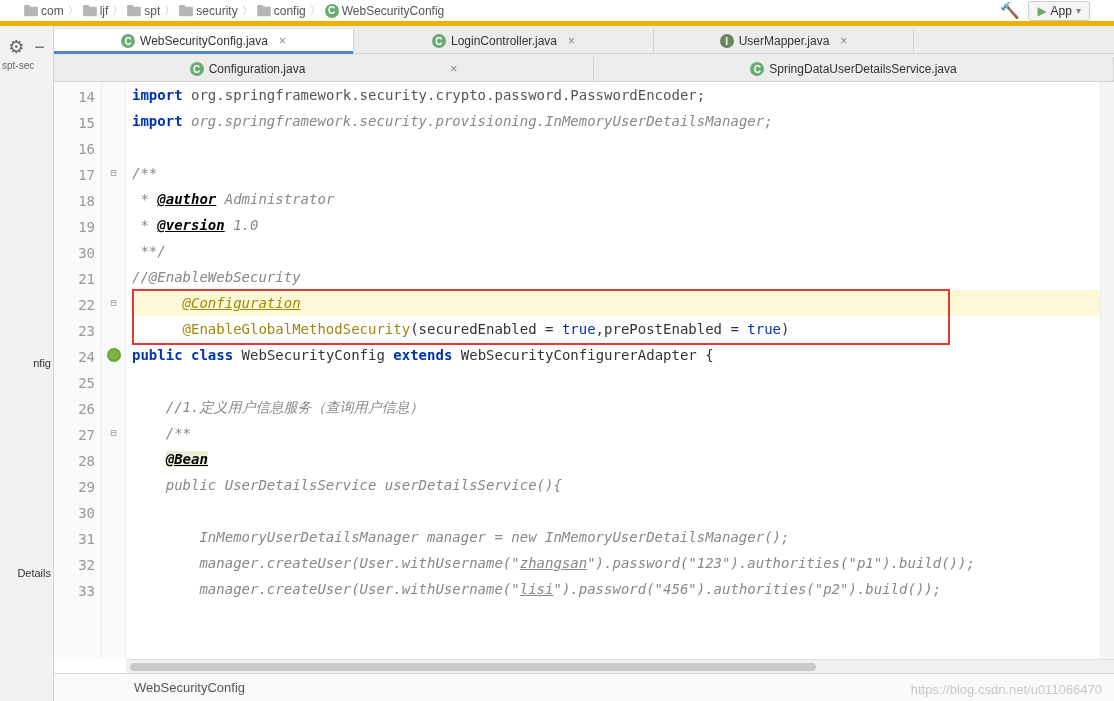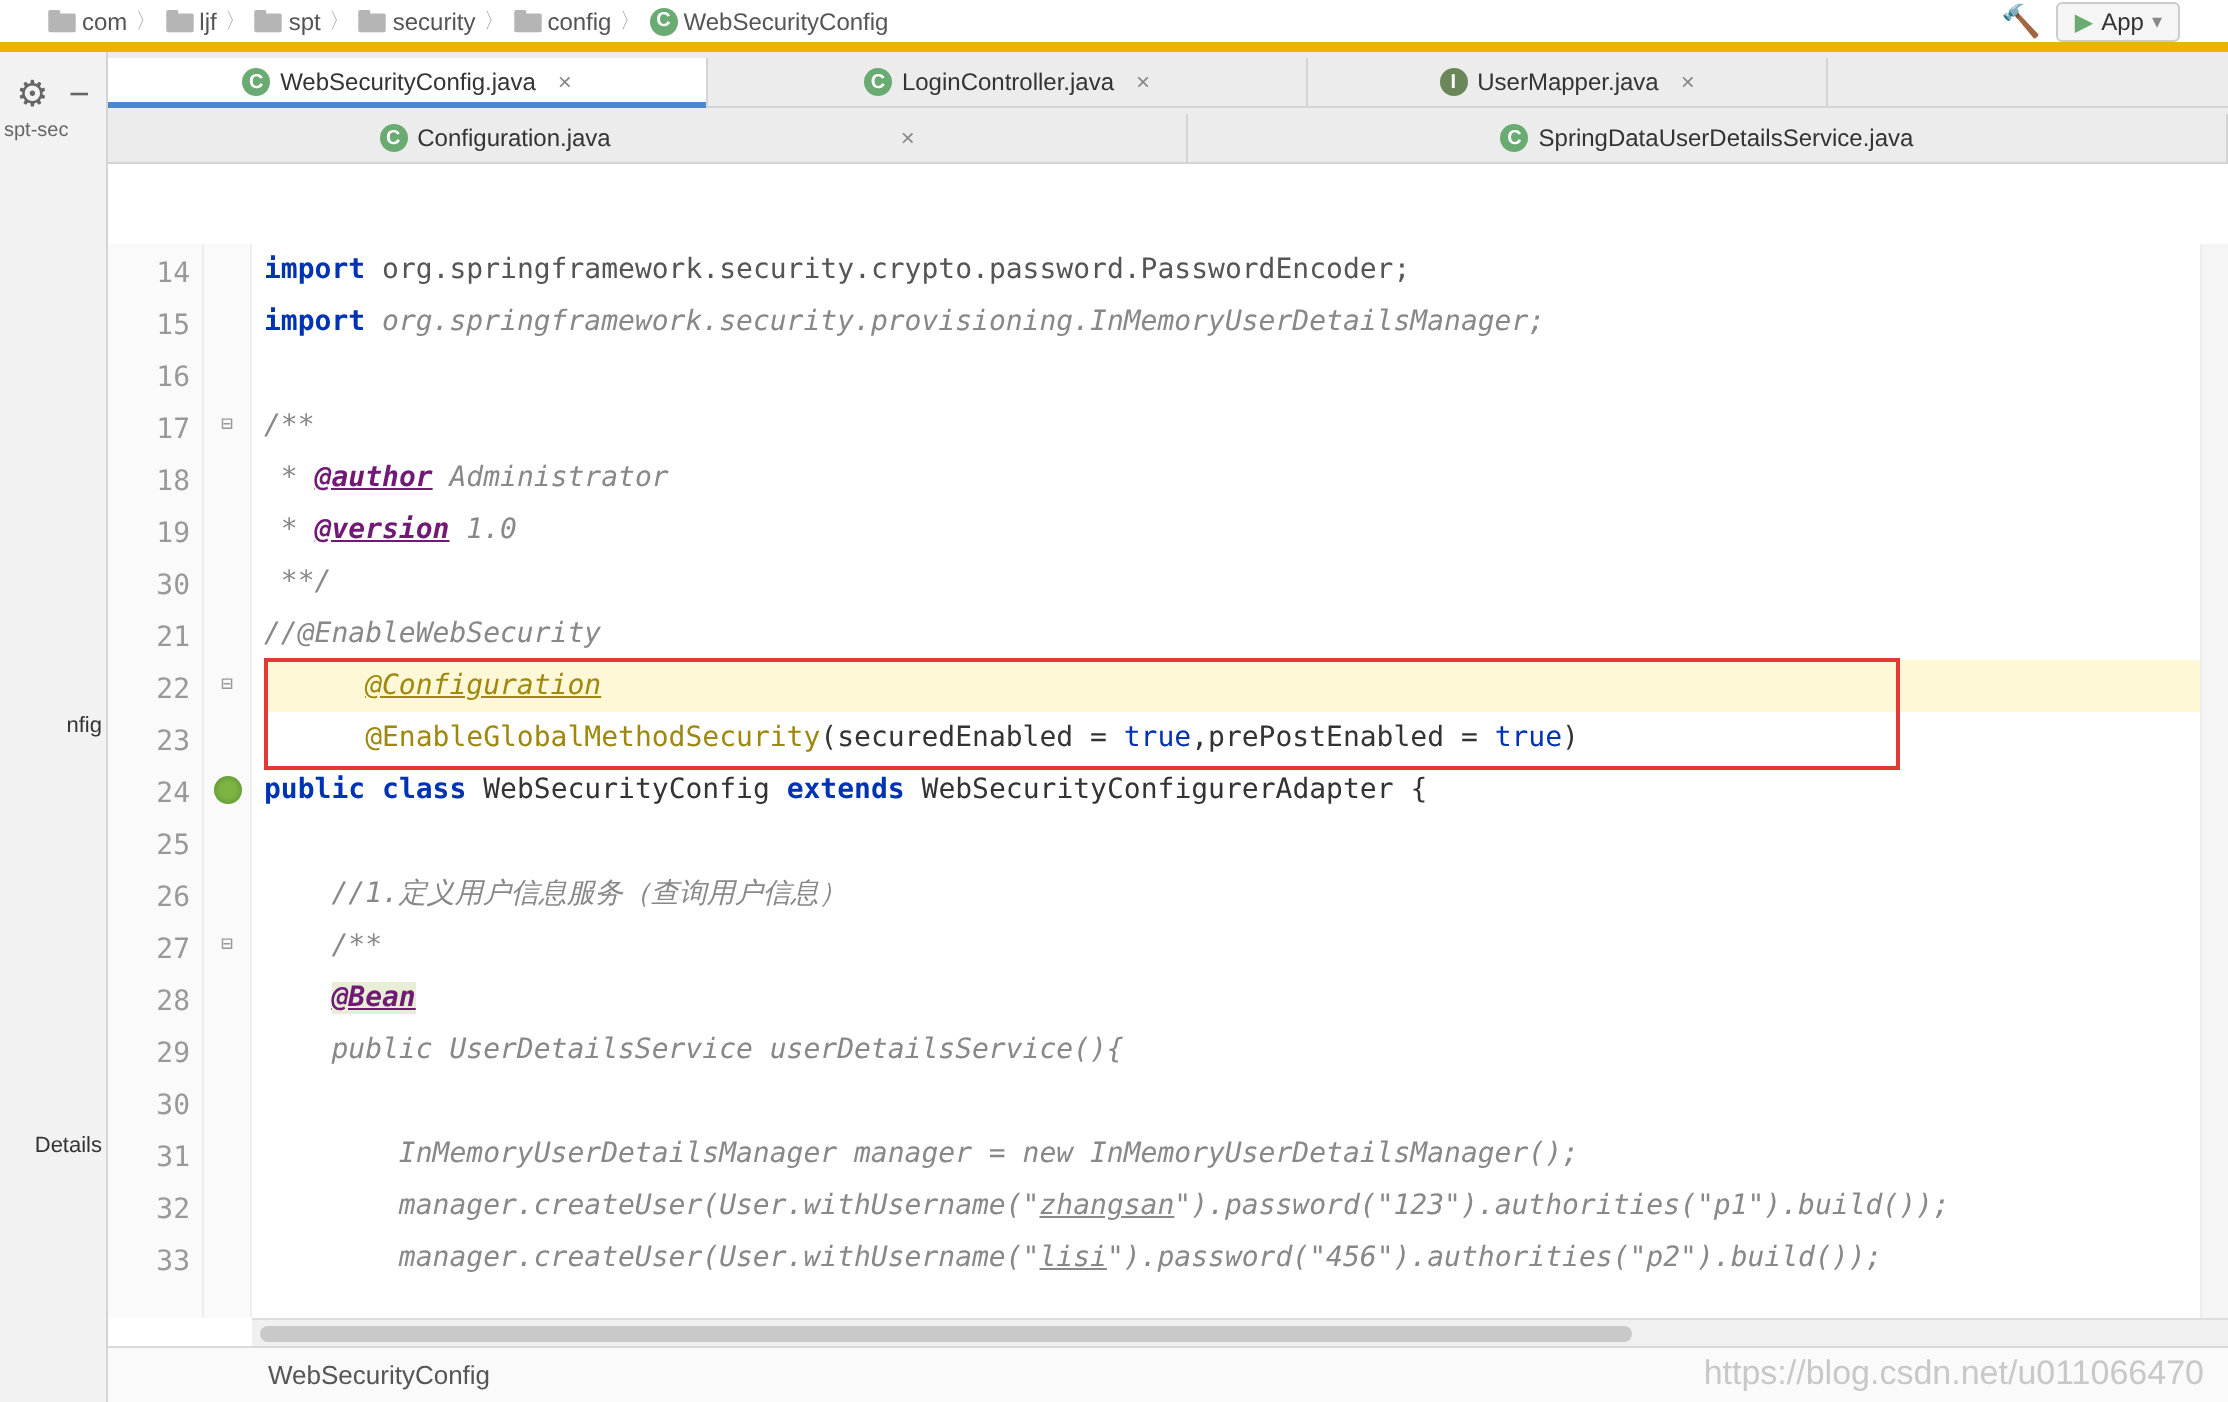--- a/index.html
+++ b/index.html
@@ -67,21 +67,21 @@
       padding: 5px 16px; background: #ececec; font-size: 12px;
       cursor: pointer; border-right: 1px solid #d4d4d4;
       color: #333; position: relative; min-width: 0;
     }
     .tab.active { background: #fff; }
     .tab.active::after {
       content: ""; position: absolute; left: 0; right: 0; bottom: -1px;
       height: 3px; background: #4a88c7;
     }
     .tab .close { color: #888; font-size: 12px; margin-left: 6px; }
-    .code-container { display: flex; flex: 1; overflow: hidden; background: #fff; position: relative; margin-top: 40px; }
+    .code-container { display: flex; flex: 1; overflow: hidden; background: #fff; position: relative; }
     .gutter {
       width: 48px; min-width: 48px; text-align: right; color: #999;
       padding: 2px 6px 2px 0; font-family: "Consolas", "Monaco", monospace;
       font-size: 14px; line-height: 26px; user-select: none;
       border-right: 1px solid #eee; background: #fafafa;
     }
     .gutter-icons {
       width: 24px; min-width: 24px; background: #fafafa;
       border-right: 1px solid #eee;
       font-family: monospace; font-size: 11px; line-height: 26px;
@@ -97,38 +97,38 @@
       font-family: "Consolas", "Monaco", monospace; font-size: 14px;
       line-height: 26px; flex: 1; padding-left: 6px; white-space: pre;
       overflow: hidden; position: relative;
     }
     .code-line { height: 26px; }
     .hl-yellow { background: #fff8d6; display: block; }
     .kw { color: #0033b3; font-weight: bold; }
     .str-pkg { color: #555; }
     .gray { color: #888; font-style: italic; }
     .comment { color: #888; font-style: italic; }
-    .anno-doc { color: #701a75; font-style: italic; font-weight: bold; text-decoration: underline; }
+    .anno-doc { color: #000000; font-style: italic; font-weight: bold; text-decoration: underline; }
     .anno-cfg-u { color: #9e880d; font-style: italic; text-decoration: underline; }
     .anno { color: #9e880d; }
     .true-lit { color: #0033b3; font-weight: normal; }
     .redbox {
       position: absolute; border: 2px solid #e53935; pointer-events: none;
     }
     .breadcrumb-bottom {
       border-top: 1px solid #d9d9d9; padding: 6px 16px 6px 80px;
       font-size: 13px; color: #555; background: #fafafa;
     }
     .scrollbar-hz {
       height: 14px; background: #f0f0f0; border-top: 1px solid #ddd;
       display: flex; align-items: center; padding: 2px 4px; margin-left: 72px;
     }
     .thumb { width: 70%; height: 8px; background: #c9c9c9; border-radius: 4px; }
     .watermark {
-      position: absolute; right: 12px; bottom: 4px; font-size: 17px;
+      position: absolute; right: 12px; bottom: 4px; font-size: 13px;
       color: rgba(150,150,150,0.5); font-family: Arial, sans-serif; text-align: right;
     }
     .right-strip {
       width: 14px; min-width: 14px; background: #f5f5f5;
       border-left: 1px solid #eee;
     }
   </style>
 </head>
 <body>
 

